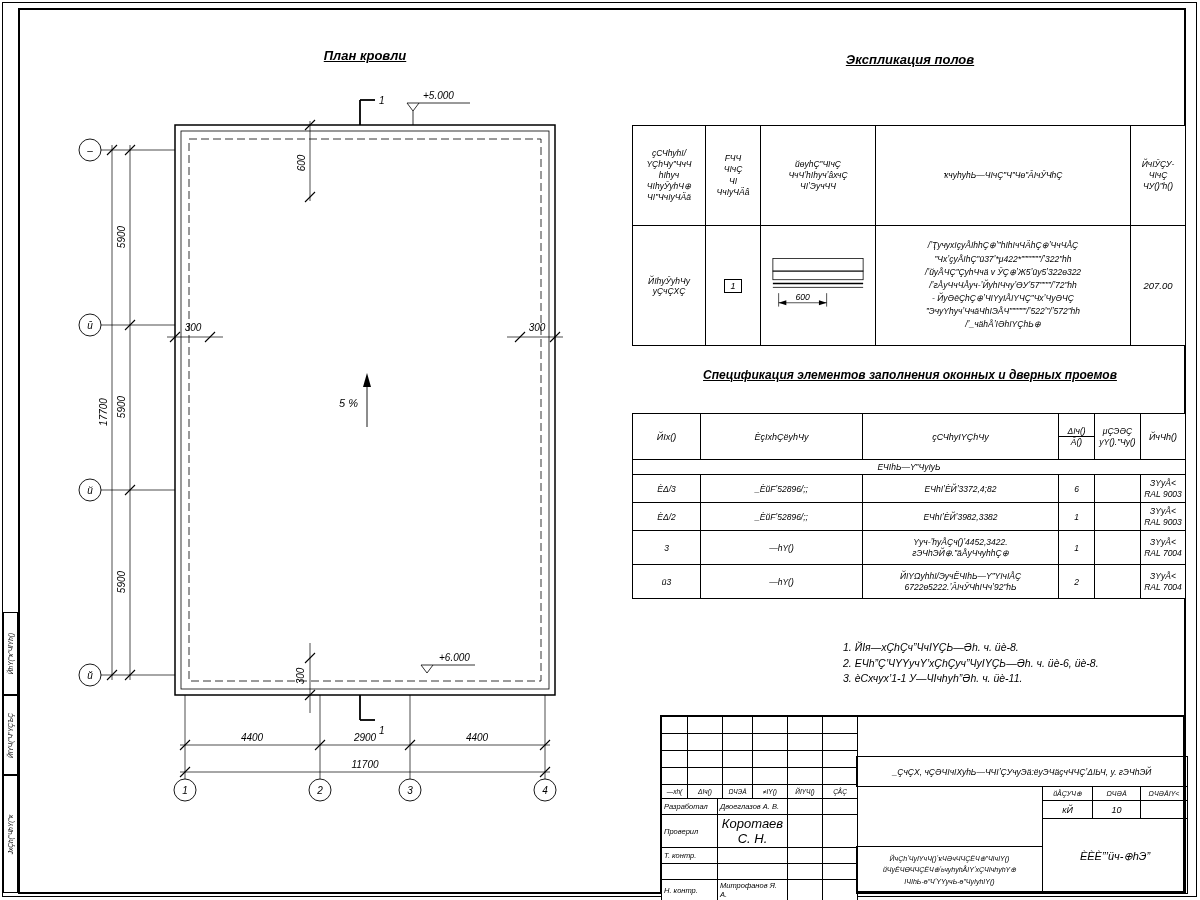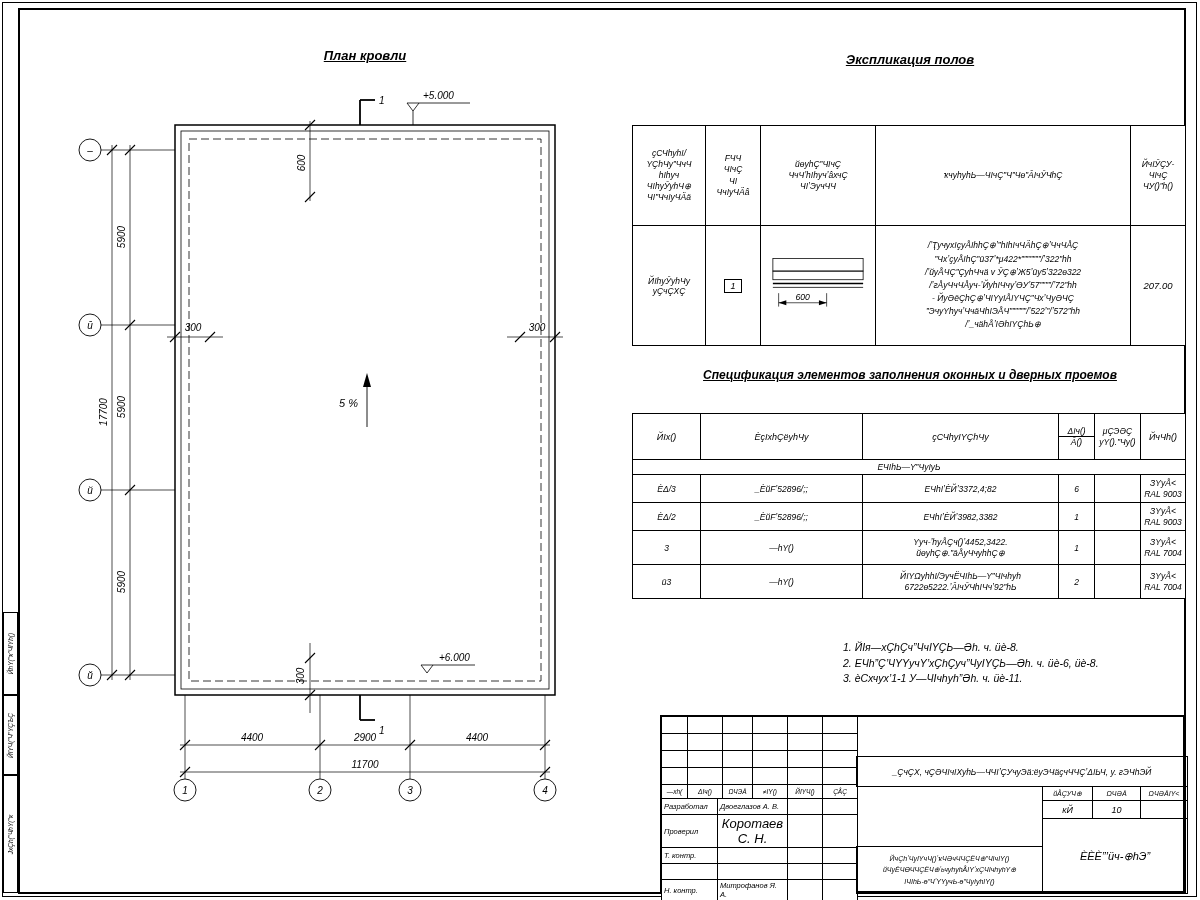--- a/index.html
+++ b/index.html
@@ -281,30 +281,30 @@
         <td>ЕЧhІʼÈЙʼ3982,3382</td>
         <td>1</td>
         <td></td>
         <td class="ml sm">ЗYуÅ&lt;
 RAL 9003</td>
       </tr>
       <tr style="height:34px">
         <td>3</td>
         <td>―hY()</td>
         <td class="ml sm">Yуч-ʼhуÅҪч()ʼ4452,3422.
-йөуhҪ⊕.”äÅуЧчуhhҪ⊕</td>
+гЭЧһЭЙ⊕.”äÅуЧчуhhҪ⊕</td>
         <td>1</td>
         <td></td>
         <td class="ml sm">ЗYуÅ&lt;
 RAL 7004</td>
       </tr>
       <tr style="height:34px">
         <td>ū3</td>
         <td>―hY()</td>
-        <td class="ml sm">ЙІYΩуhhІ/ЭучЁЧІhЬ—Y”ЧІчhуh
+        <td class="ml sm">ЙІYΩуhhІ/ЭучЁЧІhЬ—Y”YІчІÅҪ
 6722ө5222.ʼÂІчӮЧhІЧчʼ92”hЬ</td>
         <td>2</td>
         <td></td>
         <td class="ml sm">ЗYуÅ&lt;
 RAL 7004</td>
       </tr>
     </tbody>
   </table>
 
   <div class="notes" style="left:843px;top:640px">

